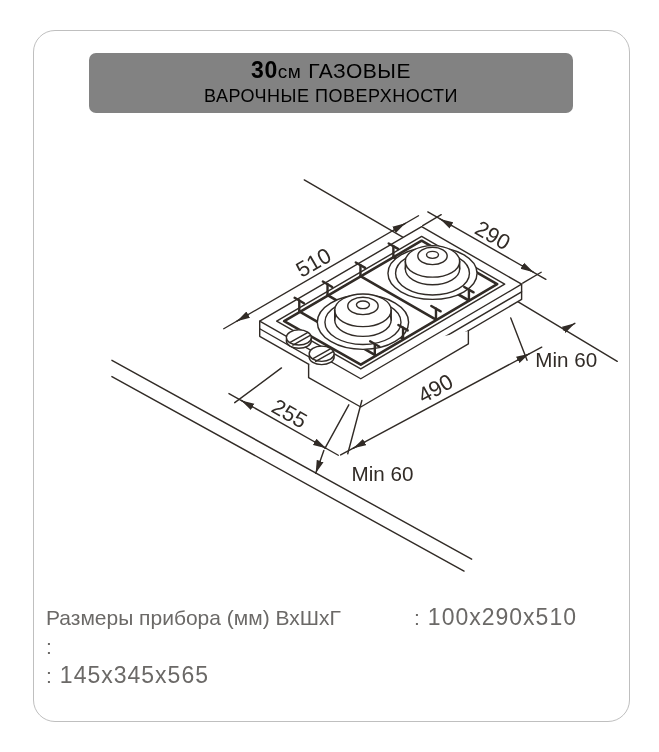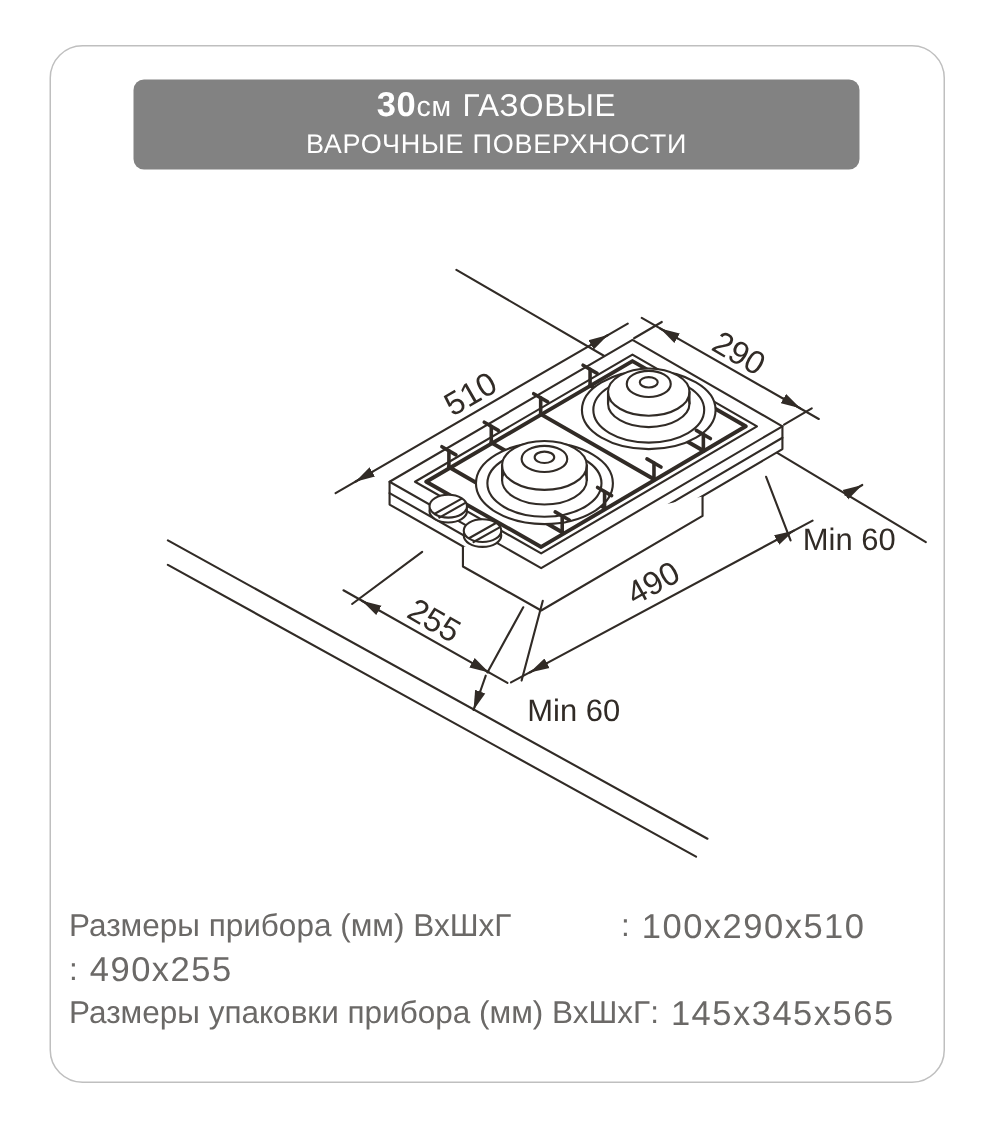--- a/index.html
+++ b/index.html
@@ -1,20 +1,20 @@
 <!DOCTYPE html>
 <html><head>
 <meta charset="utf-8">
 <style>
   html,body{margin:0;padding:0;background:#ffffff;width:659px;height:752px;
     font-family:"Liberation Sans",sans-serif;-webkit-font-smoothing:antialiased;}
   .card{position:absolute;left:33px;top:30px;width:597px;height:692px;
     background:#ffffff;border:1.6px solid #bfbfbf;border-radius:22px;box-sizing:border-box;}
   .banner{position:absolute;left:55px;top:22px;width:484px;height:60px;
-    background:#828282;border-radius:7px;color:#ffffff;text-align:center;
+    background:#828282;border-radius:7px;color:#000000;text-align:center;
     display:flex;flex-direction:column;justify-content:center;line-height:25px;letter-spacing:.5px;}
   .banner .l1{font-size:21px;}
   .banner .l1 b{font-size:23px;font-weight:bold;}
   .banner .l1 .unit{font-size:19px;}
   .banner .l1 .word{margin-left:7px;}
   .banner .l2{font-size:18px;}
   .diagram{position:absolute;left:0;top:0;width:659px;height:752px;}
   .dimtext{font-size:20px;fill:#312b26;}
   .mintext{font-size:19px;fill:#312b26;}
   .specs{position:absolute;left:12px;top:572px;width:560px;color:#6b6967;}
@@ -180,22 +180,20 @@
   </svg>
 
   <div class="specs">
     <div class="specrow">
       <span class="lab">Размеры прибора (мм) ВхШхГ</span>
       <span class="sep">:</span>
       <span class="val">100x290x510</span>
     </div>
     <div class="specrow">
       <span class="sep">:</span>
-      <span class="val">490x255</span>
     </div>
     <div class="specrow">
-      <span class="lab">Размеры упаковки прибора (мм) ВхШхГ</span>
       <span class="sep">:</span>
       <span class="val">145x345x565</span>
     </div>
   </div>
 
 </div>
 
 </body></html>

